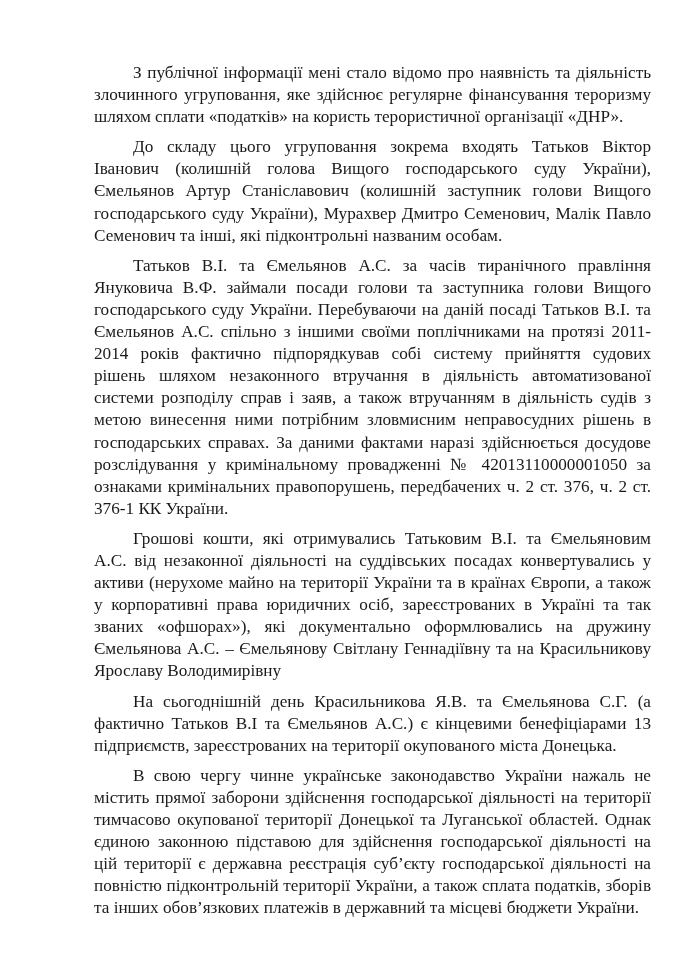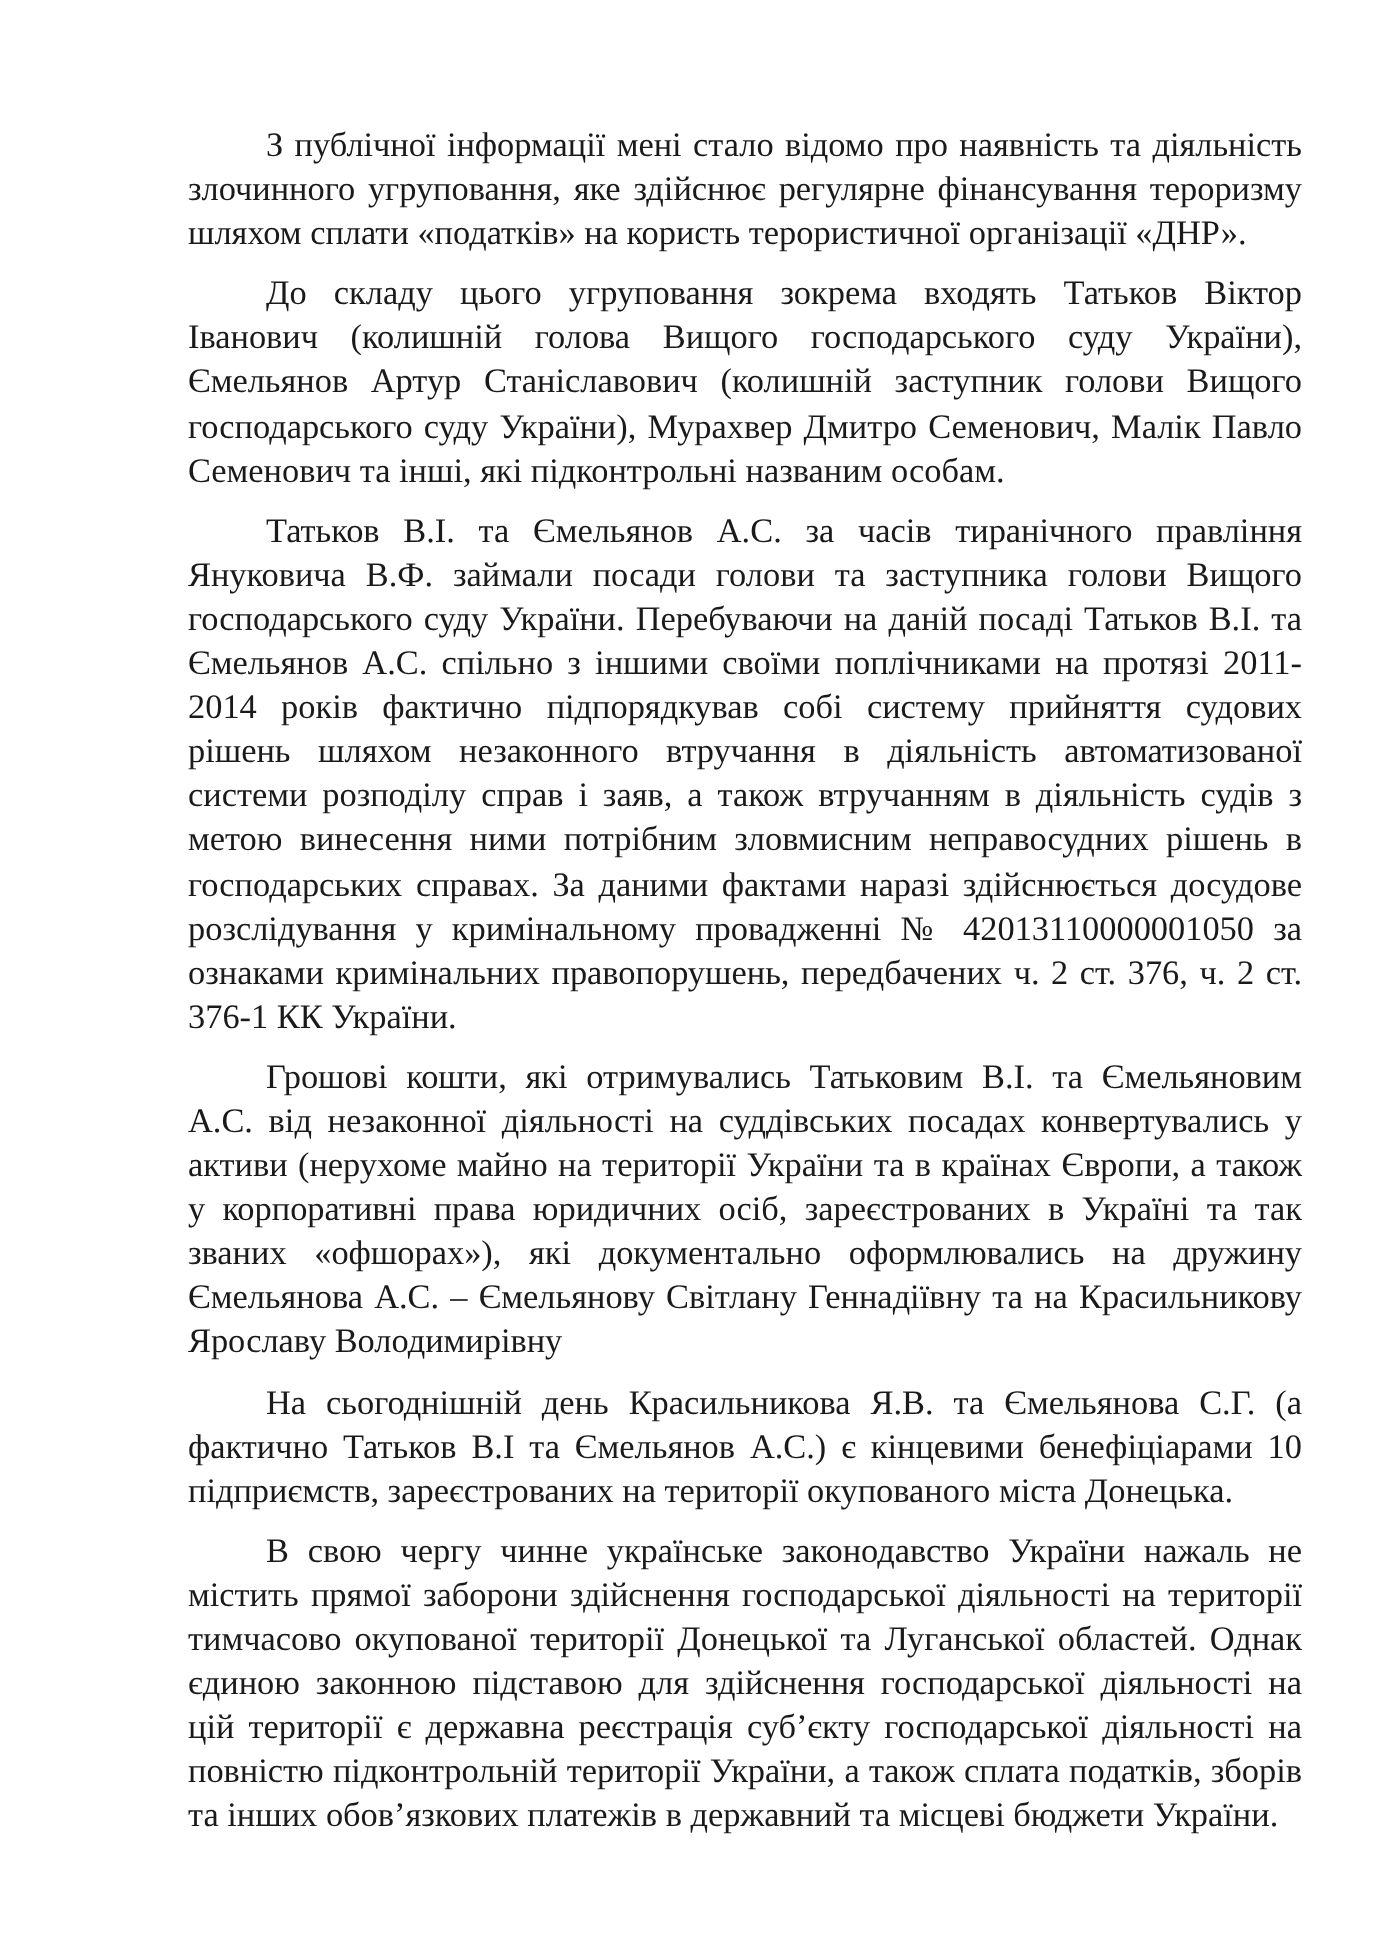--- a/index.html
+++ b/index.html
@@ -21,16 +21,16 @@
   }
 </style>
 </head>
 <body>
 
 <div class="page">
   <p class="para">З публічної інформації мені стало відомо про наявність та діяльність злочинного угруповання, яке здійснює регулярне фінансування тероризму шляхом сплати «податків» на користь терористичної організації «ДНР».</p>
   <p class="para">До складу цього угруповання зокрема входять Татьков Віктор Іванович (колишній голова Вищого господарського суду України), Ємельянов Артур Станіславович (колишній заступник голови Вищого господарського суду України), Мурахвер Дмитро Семенович, Малік Павло Семенович та інші, які підконтрольні названим особам.</p>
   <p class="para">Татьков В.І. та Ємельянов А.С. за часів тиранічного правління Януковича В.Ф. займали посади голови та заступника голови Вищого господарського суду України. Перебуваючи на даній посаді Татьков В.І. та Ємельянов А.С. спільно з іншими своїми поплічниками на протязі 2011-2014 років фактично підпорядкував собі систему прийняття судових рішень шляхом незаконного втручання в діяльність автоматизованої системи розподілу справ і заяв, а також втручанням в діяльність судів з метою винесення ними потрібним зловмисним неправосудних рішень в господарських справах. За даними фактами наразі здійснюється досудове розслідування у кримінальному провадженні № 42013110000001050 за ознаками кримінальних правопорушень, передбачених ч. 2 ст. 376, ч. 2 ст. 376-1 КК України.</p>
   <p class="para">Грошові кошти, які отримувались Татьковим В.І. та Ємельяновим А.С. від незаконної діяльності на суддівських посадах конвертувались у активи (нерухоме майно на території України та в країнах Європи, а також у корпоративні права юридичних осіб, зареєстрованих в Україні та так званих «офшорах»), які документально оформлювались на дружину Ємельянова А.С. – Ємельянову Світлану Геннадіївну та на Красильникову Ярославу Володимирівну</p>
-  <p class="para">На сьогоднішній день Красильникова Я.В. та Ємельянова С.Г. (а фактично Татьков В.І та Ємельянов А.С.)  є кінцевими бенефіціарами 10 підприємств, зареєстрованих на території окупованого міста Донецька.</p>
+  <p class="para">На сьогоднішній день Красильникова Я.В. та Ємельянова С.Г. (а фактично Татьков В.І та Ємельянов А.С.)  є кінцевими бенефіціарами 13 підприємств, зареєстрованих на території окупованого міста Донецька.</p>
   <p class="para">В свою чергу чинне українське законодавство України нажаль не містить прямої заборони здійснення господарської діяльності на території тимчасово окупованої території Донецької та Луганської областей. Однак єдиною законною підставою для здійснення господарської діяльності на цій території є державна реєстрація суб’єкту господарської діяльності на повністю підконтрольній території України, а також сплата податків, зборів та інших обов’язкових платежів в державний та місцеві бюджети України.</p>
 
 </div>
 
 </body></html>

